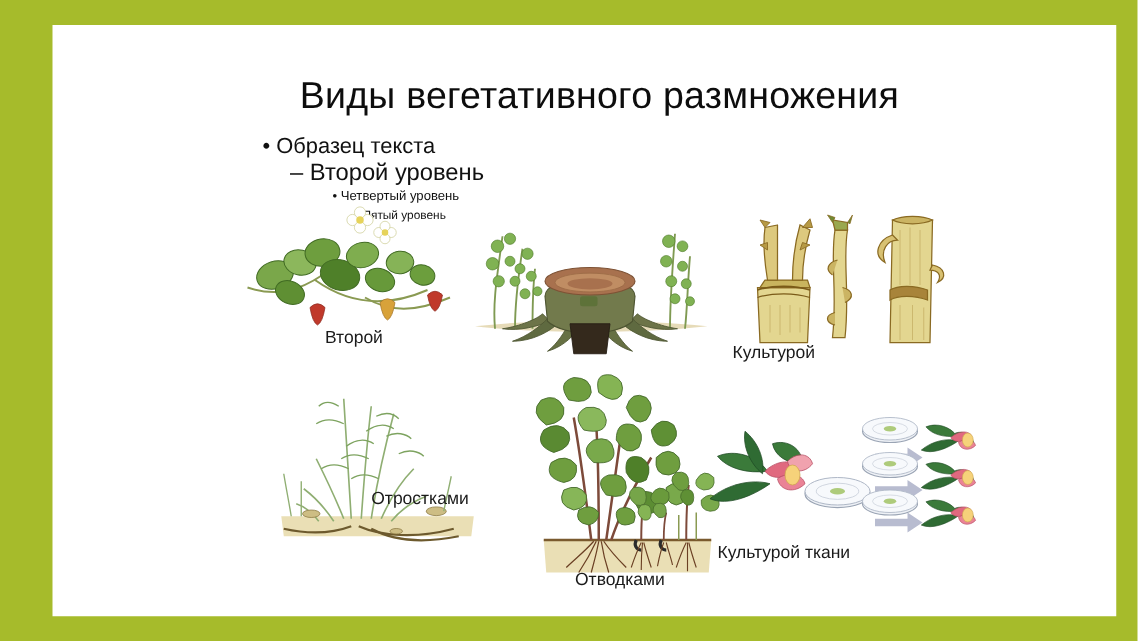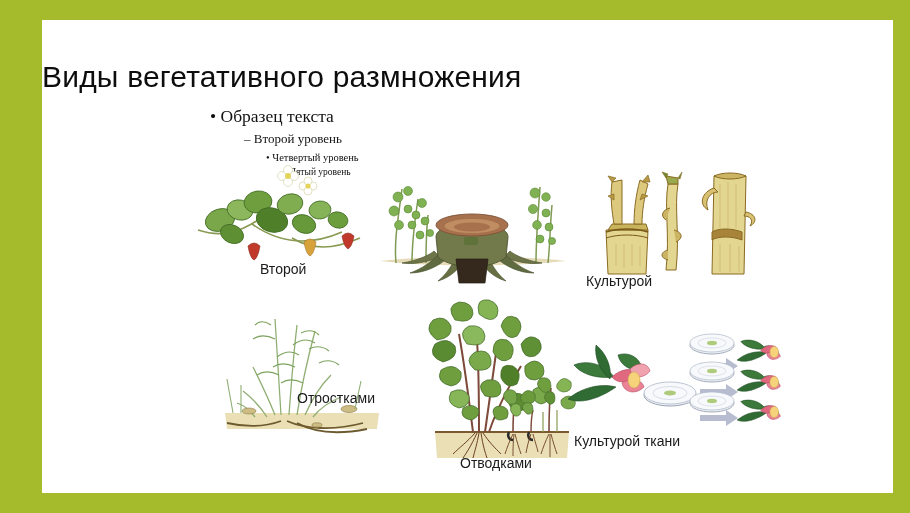--- a/index.html
+++ b/index.html
@@ -1,23 +1,23 @@
 <!DOCTYPE html>
 <html><head>
 <meta charset="utf-8">
 <style>
   html,body{margin:0;padding:0;background:#fff;}
   body{width:910px;height:513px;overflow:hidden;font-family:"Liberation Sans",sans-serif;}
   #slide{position:relative;width:910px;height:513px;background:#a6bb2b;box-sizing:border-box;}
   #canvas{position:absolute;left:42px;top:20px;width:851px;height:473px;background:#ffffff;overflow:hidden;}
-  #title{position:absolute;left:0;top:40px;width:851px;font-size:30px;color:#0d0d0d;
+  #title{position:absolute;left:12px;top:40px;width:851px;text-align:center;font-size:30px;color:#0d0d0d;
          letter-spacing:.2px;white-space:nowrap;}
-  .bullets{position:absolute;left:168px;top:85px;width:300px;color:#111;font-family:Liberation Serif, serif;}
+  .bullets{position:absolute;left:168px;top:85px;width:300px;color:#111;}
   .lv1{font-size:17.5px;margin:0;line-height:22px;white-space:nowrap;}
-  .lv2{font-size:13px;margin:2px 0 0 34px;line-height:20px;white-space:nowrap;}
+  .lv2{font-size:19px;margin:2px 0 0 22px;line-height:20px;white-space:nowrap;}
   .lv3{font-size:12.5px;margin:1px 0 0 36px;line-height:17px;white-space:nowrap;}
   .lv4{font-size:10.5px;margin:1px 0 0 56px;line-height:15px;white-space:nowrap;}
   .lv5{font-size:9.5px;margin:1px 0 0 72px;line-height:13px;white-space:nowrap;}
   .cap{position:absolute;font-size:14px;color:#1a1a1a;white-space:nowrap;}
   .fig{position:absolute;}
   .fig svg{display:block;overflow:visible;}
 </style>
 </head>
 <body>
 

